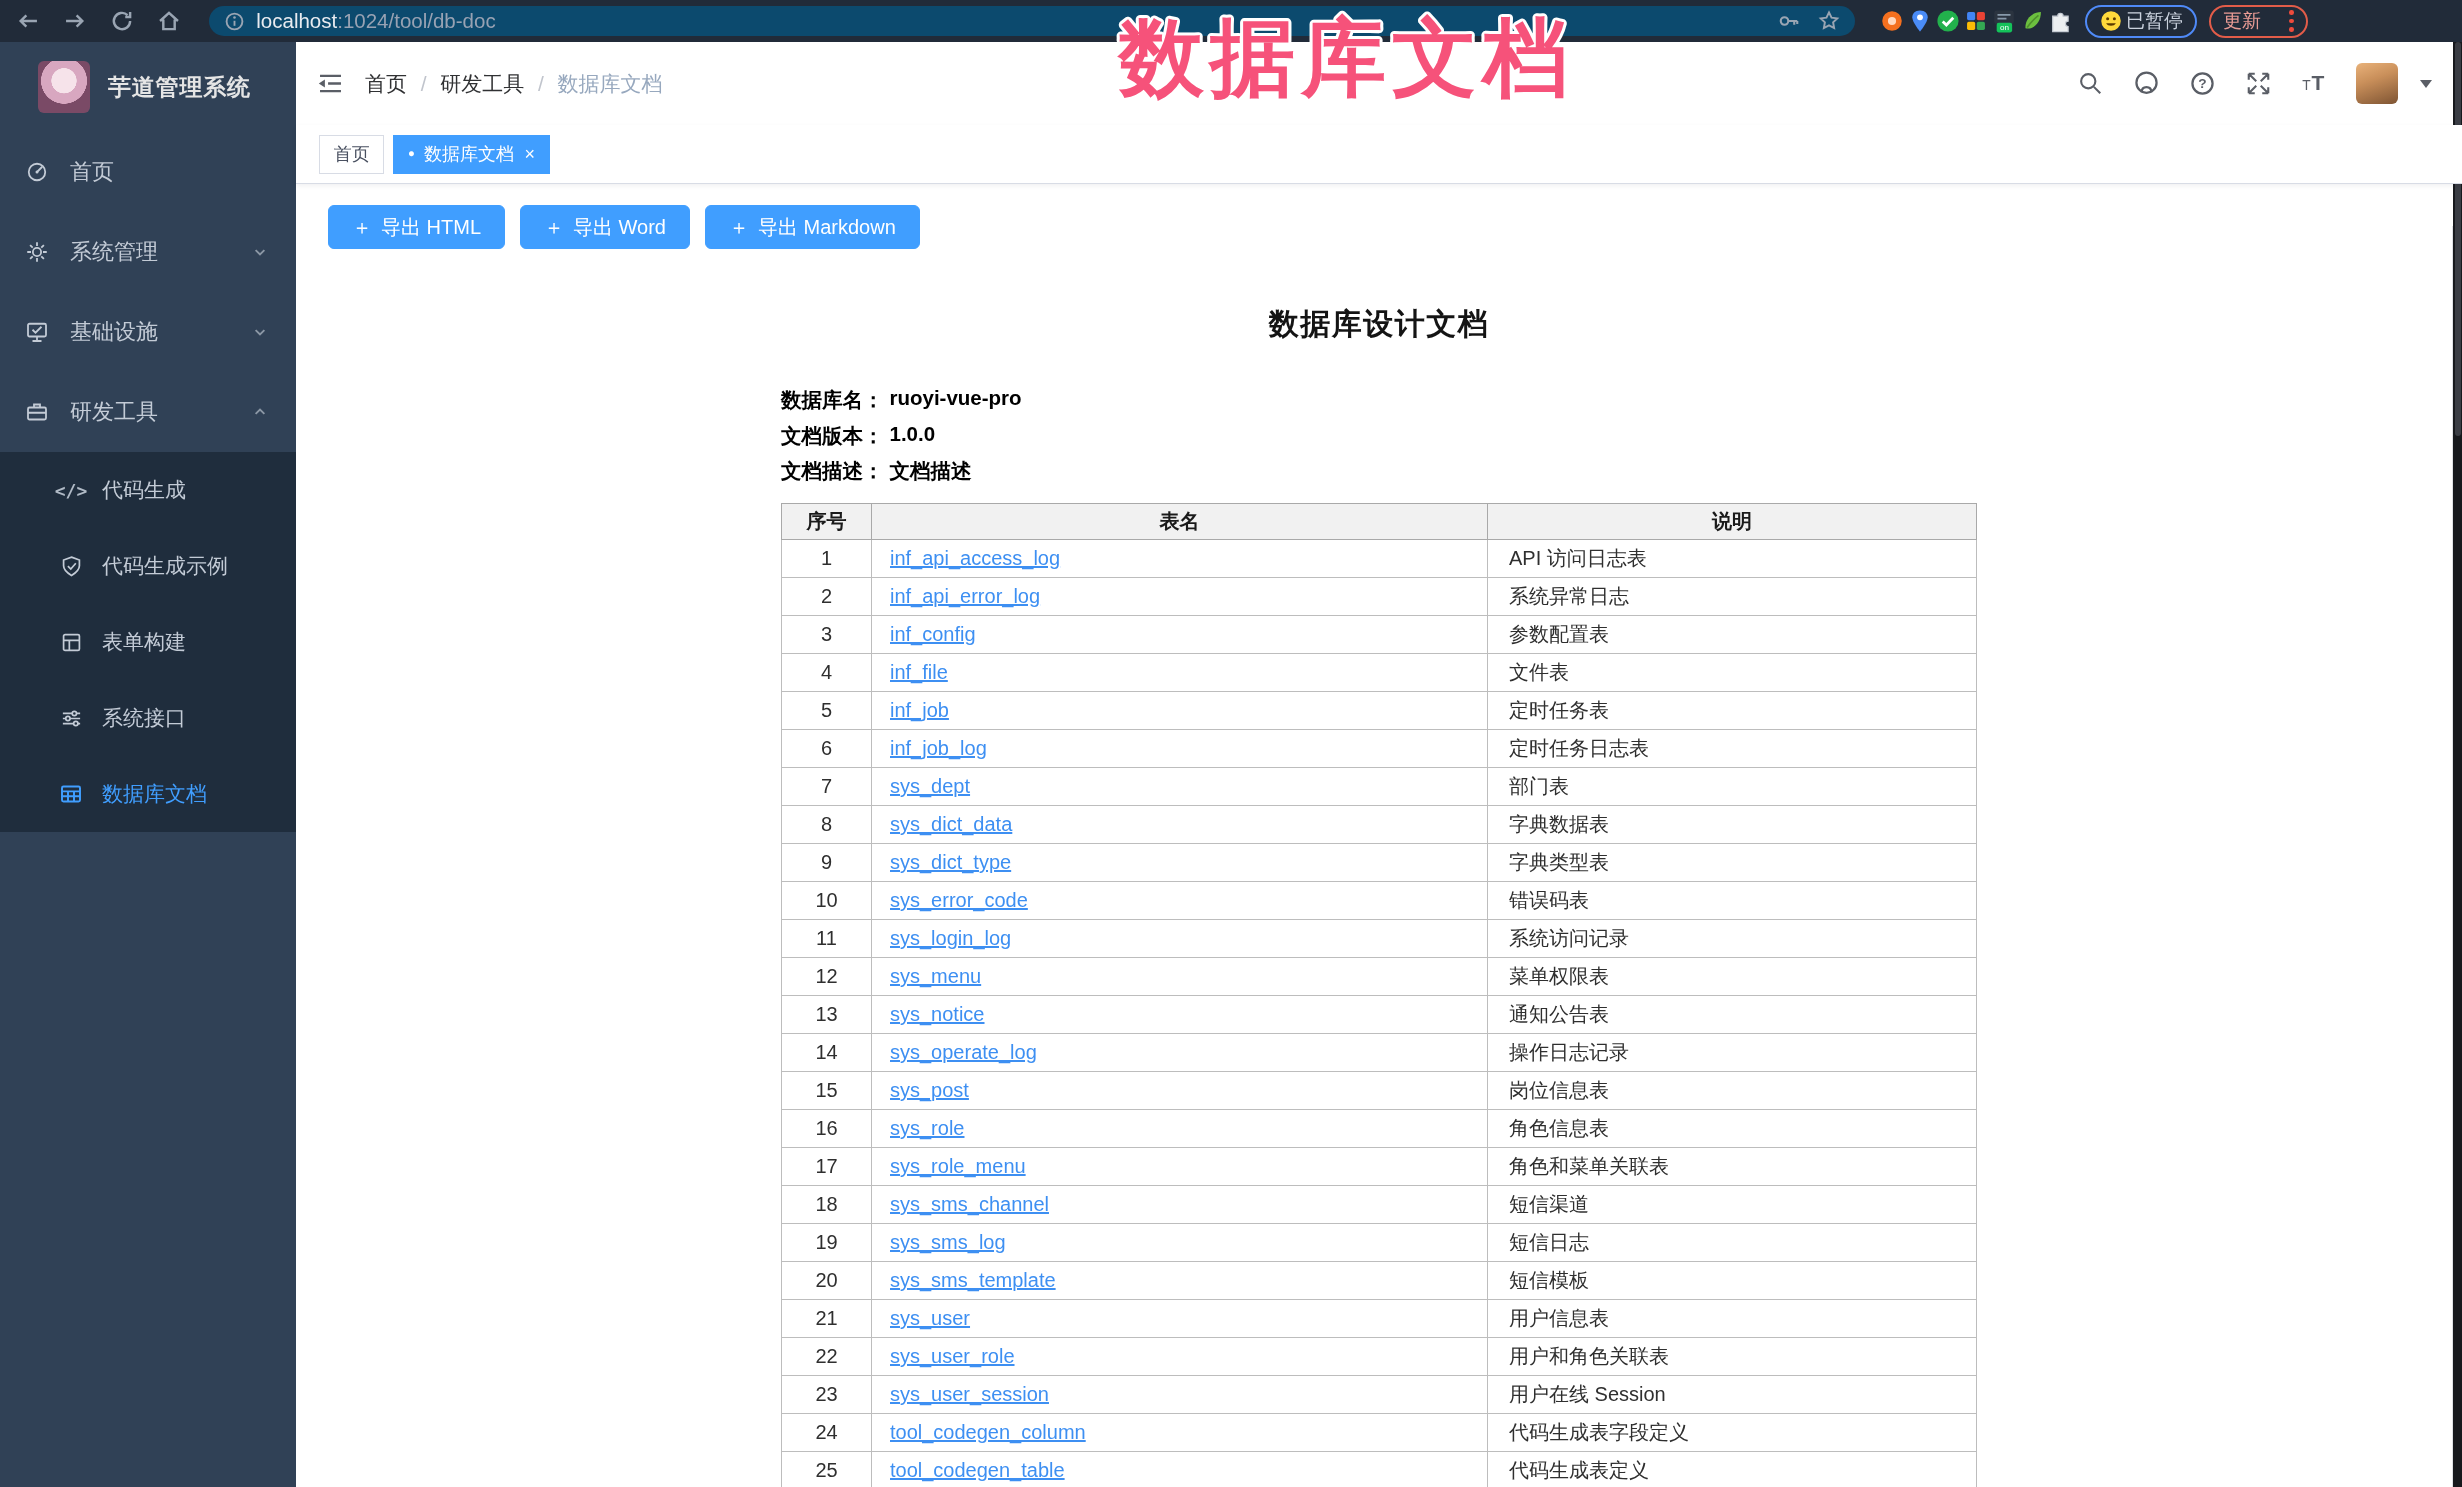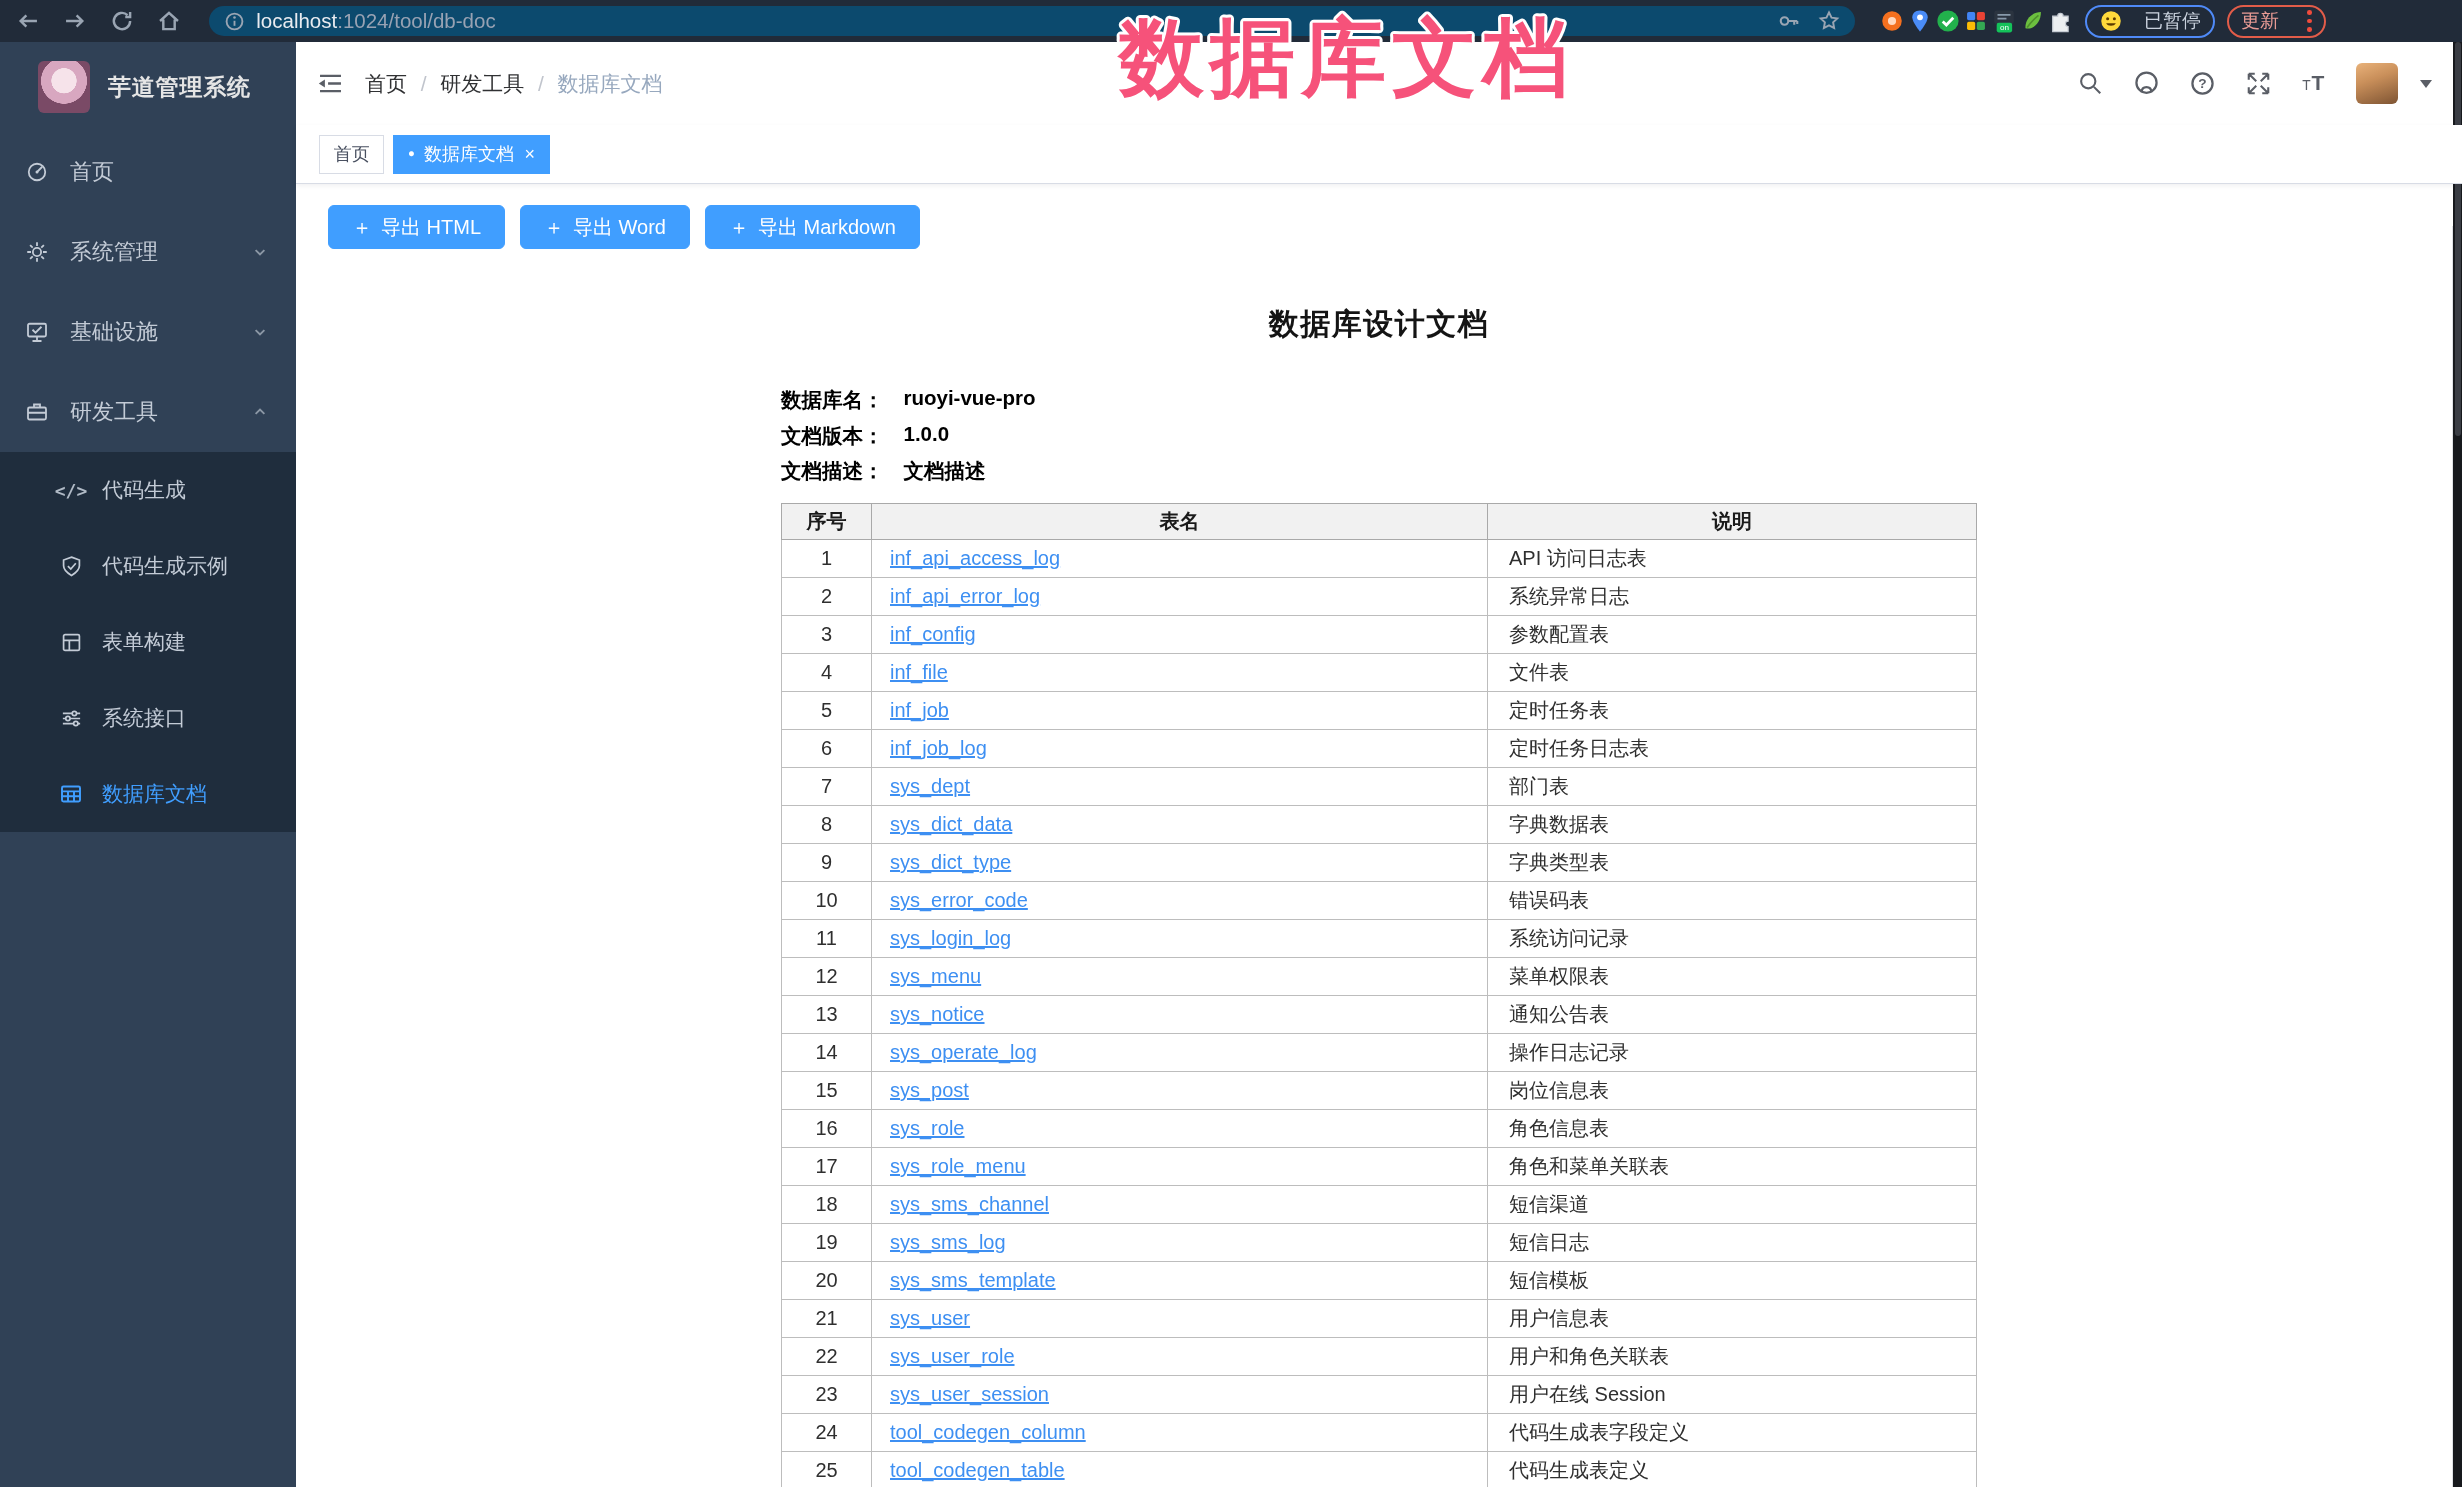--- a/index.html
+++ b/index.html
@@ -18,21 +18,21 @@
     margin-left:9px; height:30px; width:1646px; background:#0c4a6e;
     border-radius:15px; display:flex; align-items:center; padding:0 13.7px; flex:0 0 auto;
   }
   .url-text { font-size:20.5px; margin-left:10.6px; white-space:nowrap; }
   .url-host { color:#e8ebf0; }
   .url-path { color:#98a2b3; }
   .pill-right { margin-left:auto; display:flex; align-items:center; gap:16.7px; }
   .ext-row { display:flex; align-items:center; gap:1px; margin-left:23px; }
   .ext-icon { width:27px; height:27px; display:flex; align-items:center; justify-content:center; }
   .ext-pill {
-    display:flex; align-items:center; gap:21px; height:33px; padding:0 12px;
+    display:flex; align-items:center; gap:3px; height:33px; padding:0 12px;
     border-radius:18px; margin-left:12px; flex:0 0 auto;
   }
   .ext-pill.paused { border:2.3px solid #4f8af8; color:#c9d1dd; font-size:19px; }
   .ext-pill.update { border:2.3px solid #e25c49; color:#e79a94; font-size:19px; gap:28px;text-align:right; }
   .menu-dots { display:flex; flex-direction:column; gap:3.8px; }
   .menu-dots i { width:4.6px; height:4.6px; border-radius:50%; background:#ef4b3c; }
   
   .overlay-annotation { position:absolute; left:1058px; top:-6px; z-index:60; pointer-events:none; }
   
   .app { display:flex; height:1445px; }
@@ -74,21 +74,21 @@
   
   .content { flex:1; position:relative; overflow:hidden; background:#fff; }
   .toolbar { display:flex; gap:15px; margin:21px 0 0 32px; }
   .btn-primary { height:44px; padding:0 23px; background:#409eff; color:#fff; border:0.8px solid #409eff;
     border-radius:6px; font-size:20px; display:inline-flex; align-items:center; gap:9px; cursor:pointer;
     font-family:inherit; }
   .btn-primary .plus { font-size:20px; }
   .doc { width:1196px; margin:55px auto 0; }
   .doc-title { text-align:center; font-size:30px; font-weight:bold; color:#141414; letter-spacing:1.5px; }
   .doc-info { margin-top:41px; font-size:20.5px; font-weight:bold; color:#000; }
-  .info-line { margin-bottom:7.6px; display:flex; gap:20px; }
+  .info-line { margin-bottom:7.6px; display:flex; gap:6px; }
   .db-table { width:100%; border-collapse:collapse; margin-top:18px; table-layout:fixed; }
   .db-table th { height:36px; background:#f1f1f1; border:0.8px solid #a9a9a9; font-size:20px; color:#1a1a1a; font-weight:bold; }
   .db-table td { height:38px; border:0.8px solid #bdbdbd; font-size:20px; color:#2f2f2f; }
   .col-idx { text-align:center; }
   .col-name { padding-left:18px; }
   .col-desc { padding-left:21px; }
   .db-table a { color:#3d8ff2; text-decoration:underline; }
   
   .page-scroll-edge { position:absolute; right:9px; top:42px; bottom:0; width:0.8px; background:#dfe1e5; }
   .window-scrollbar { position:absolute; right:0; top:42px; bottom:0; width:9px; background:#17191d; }

